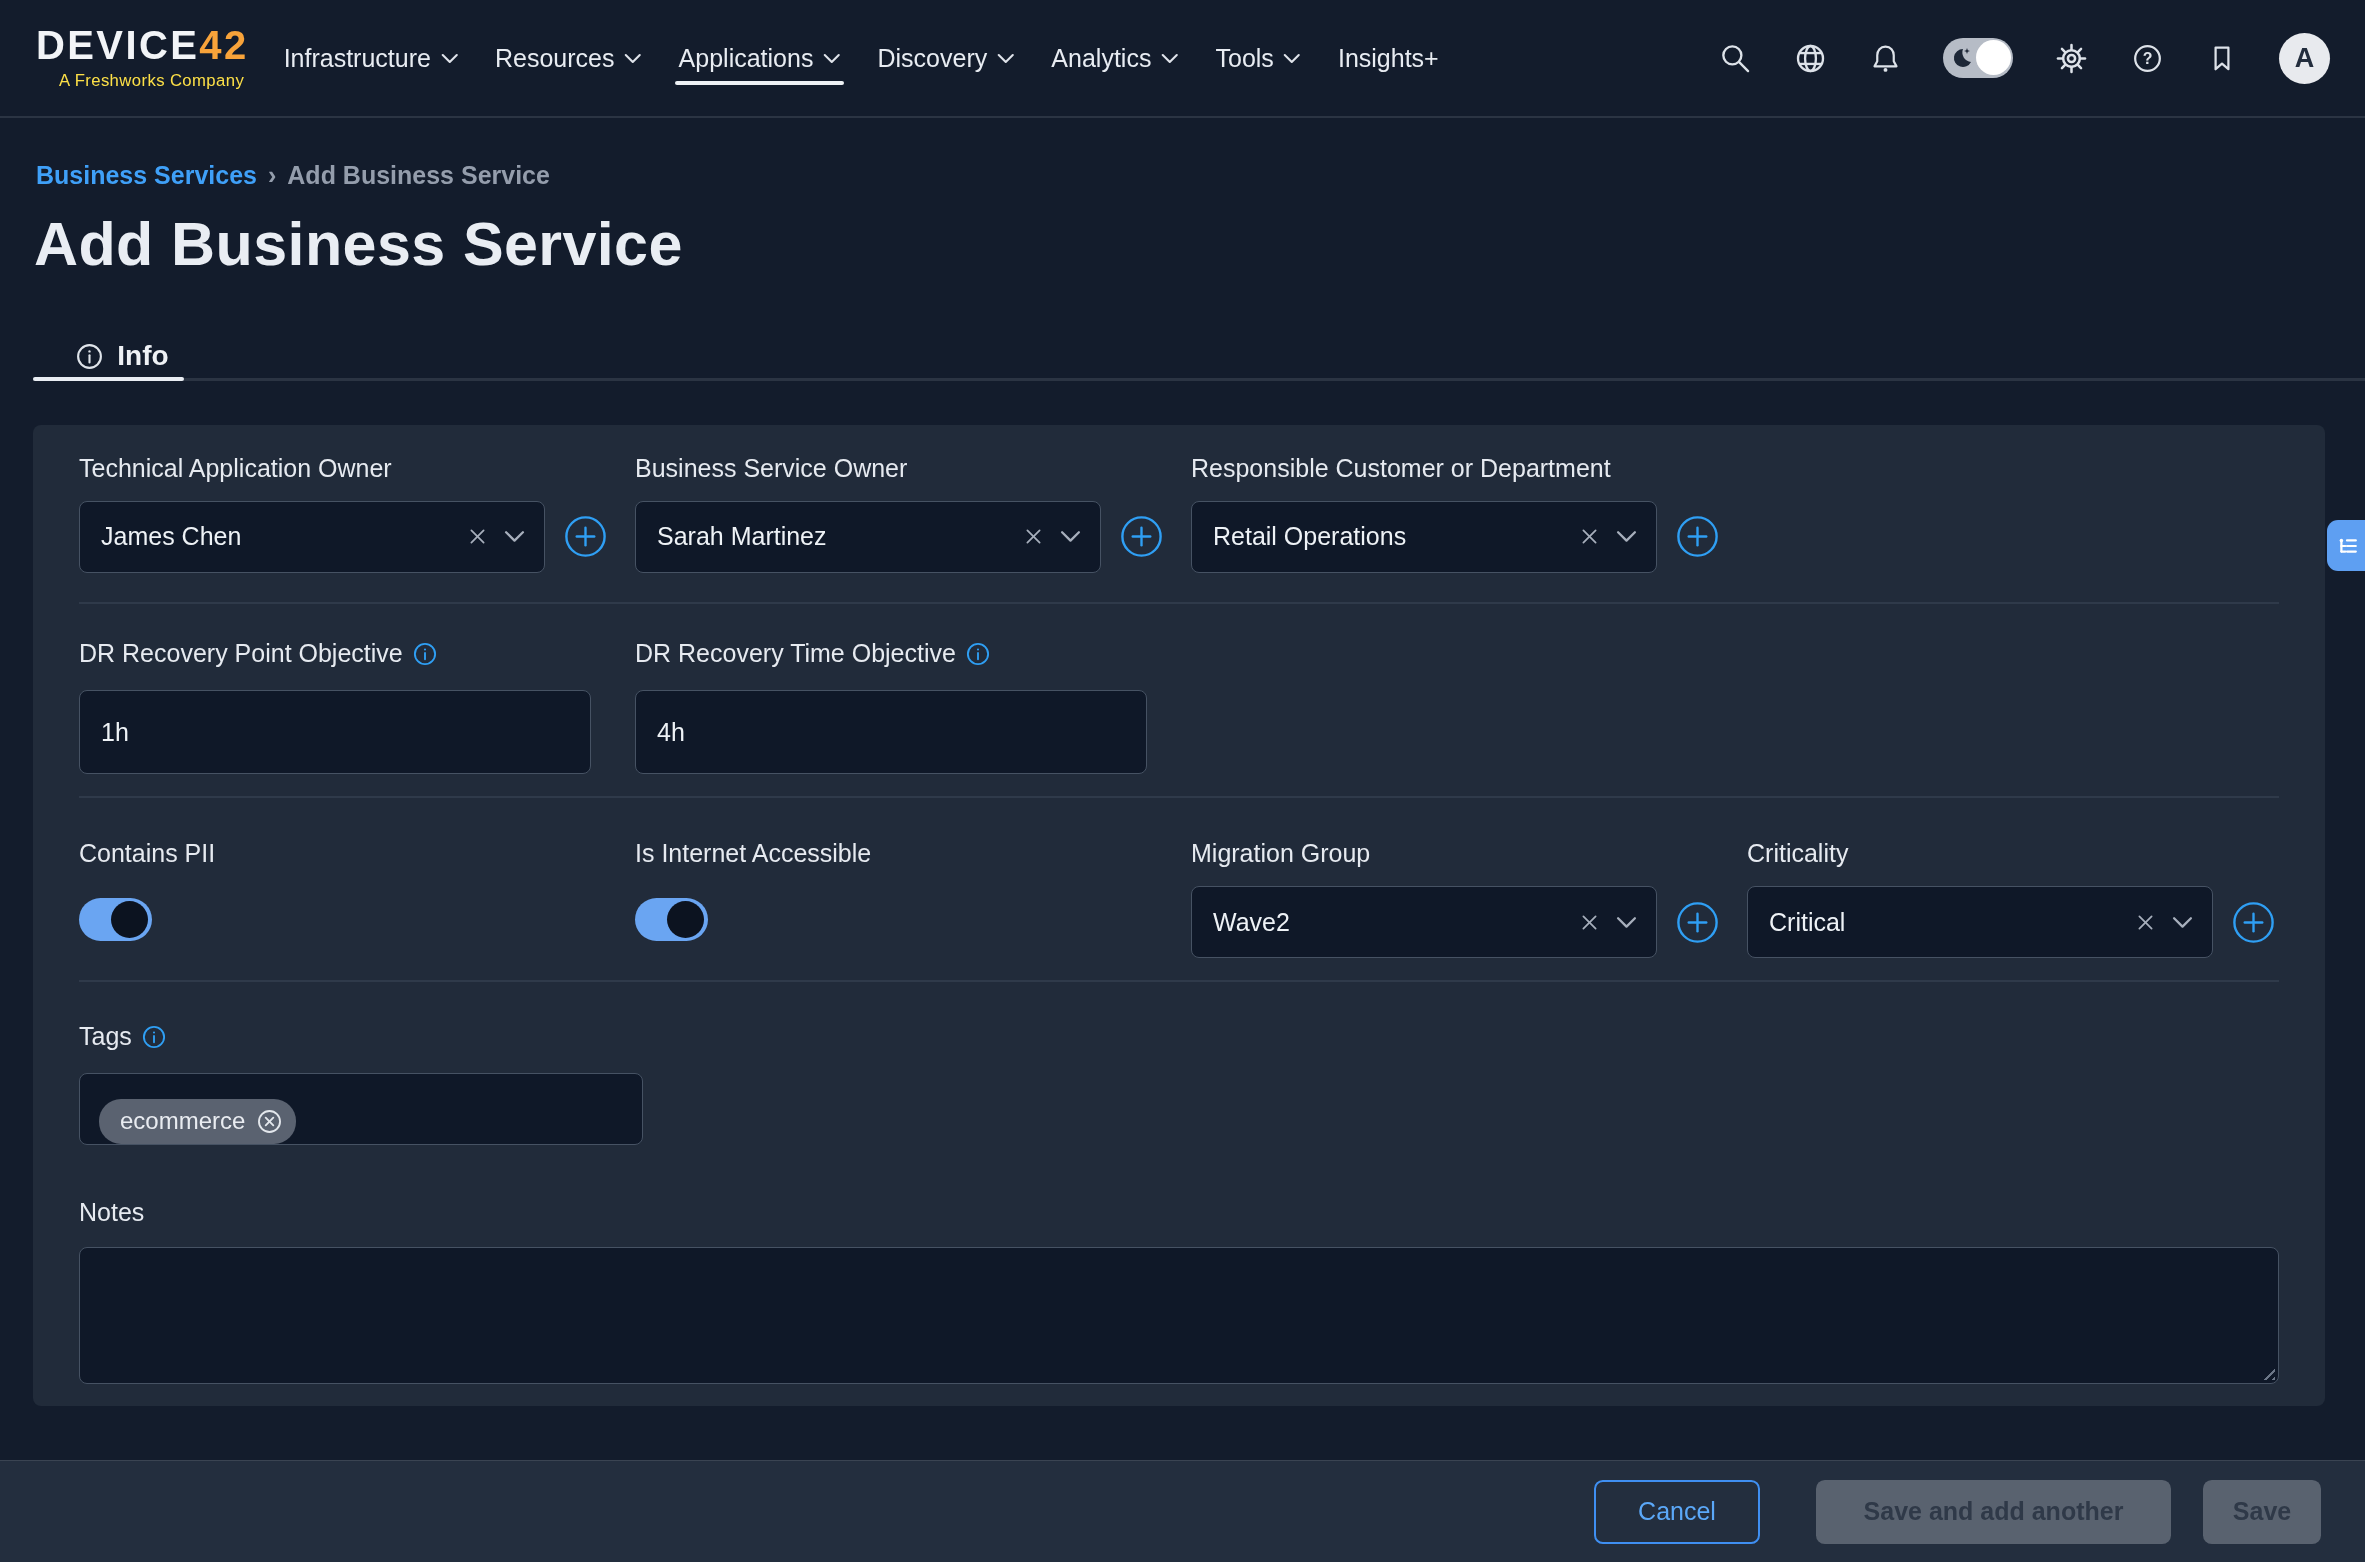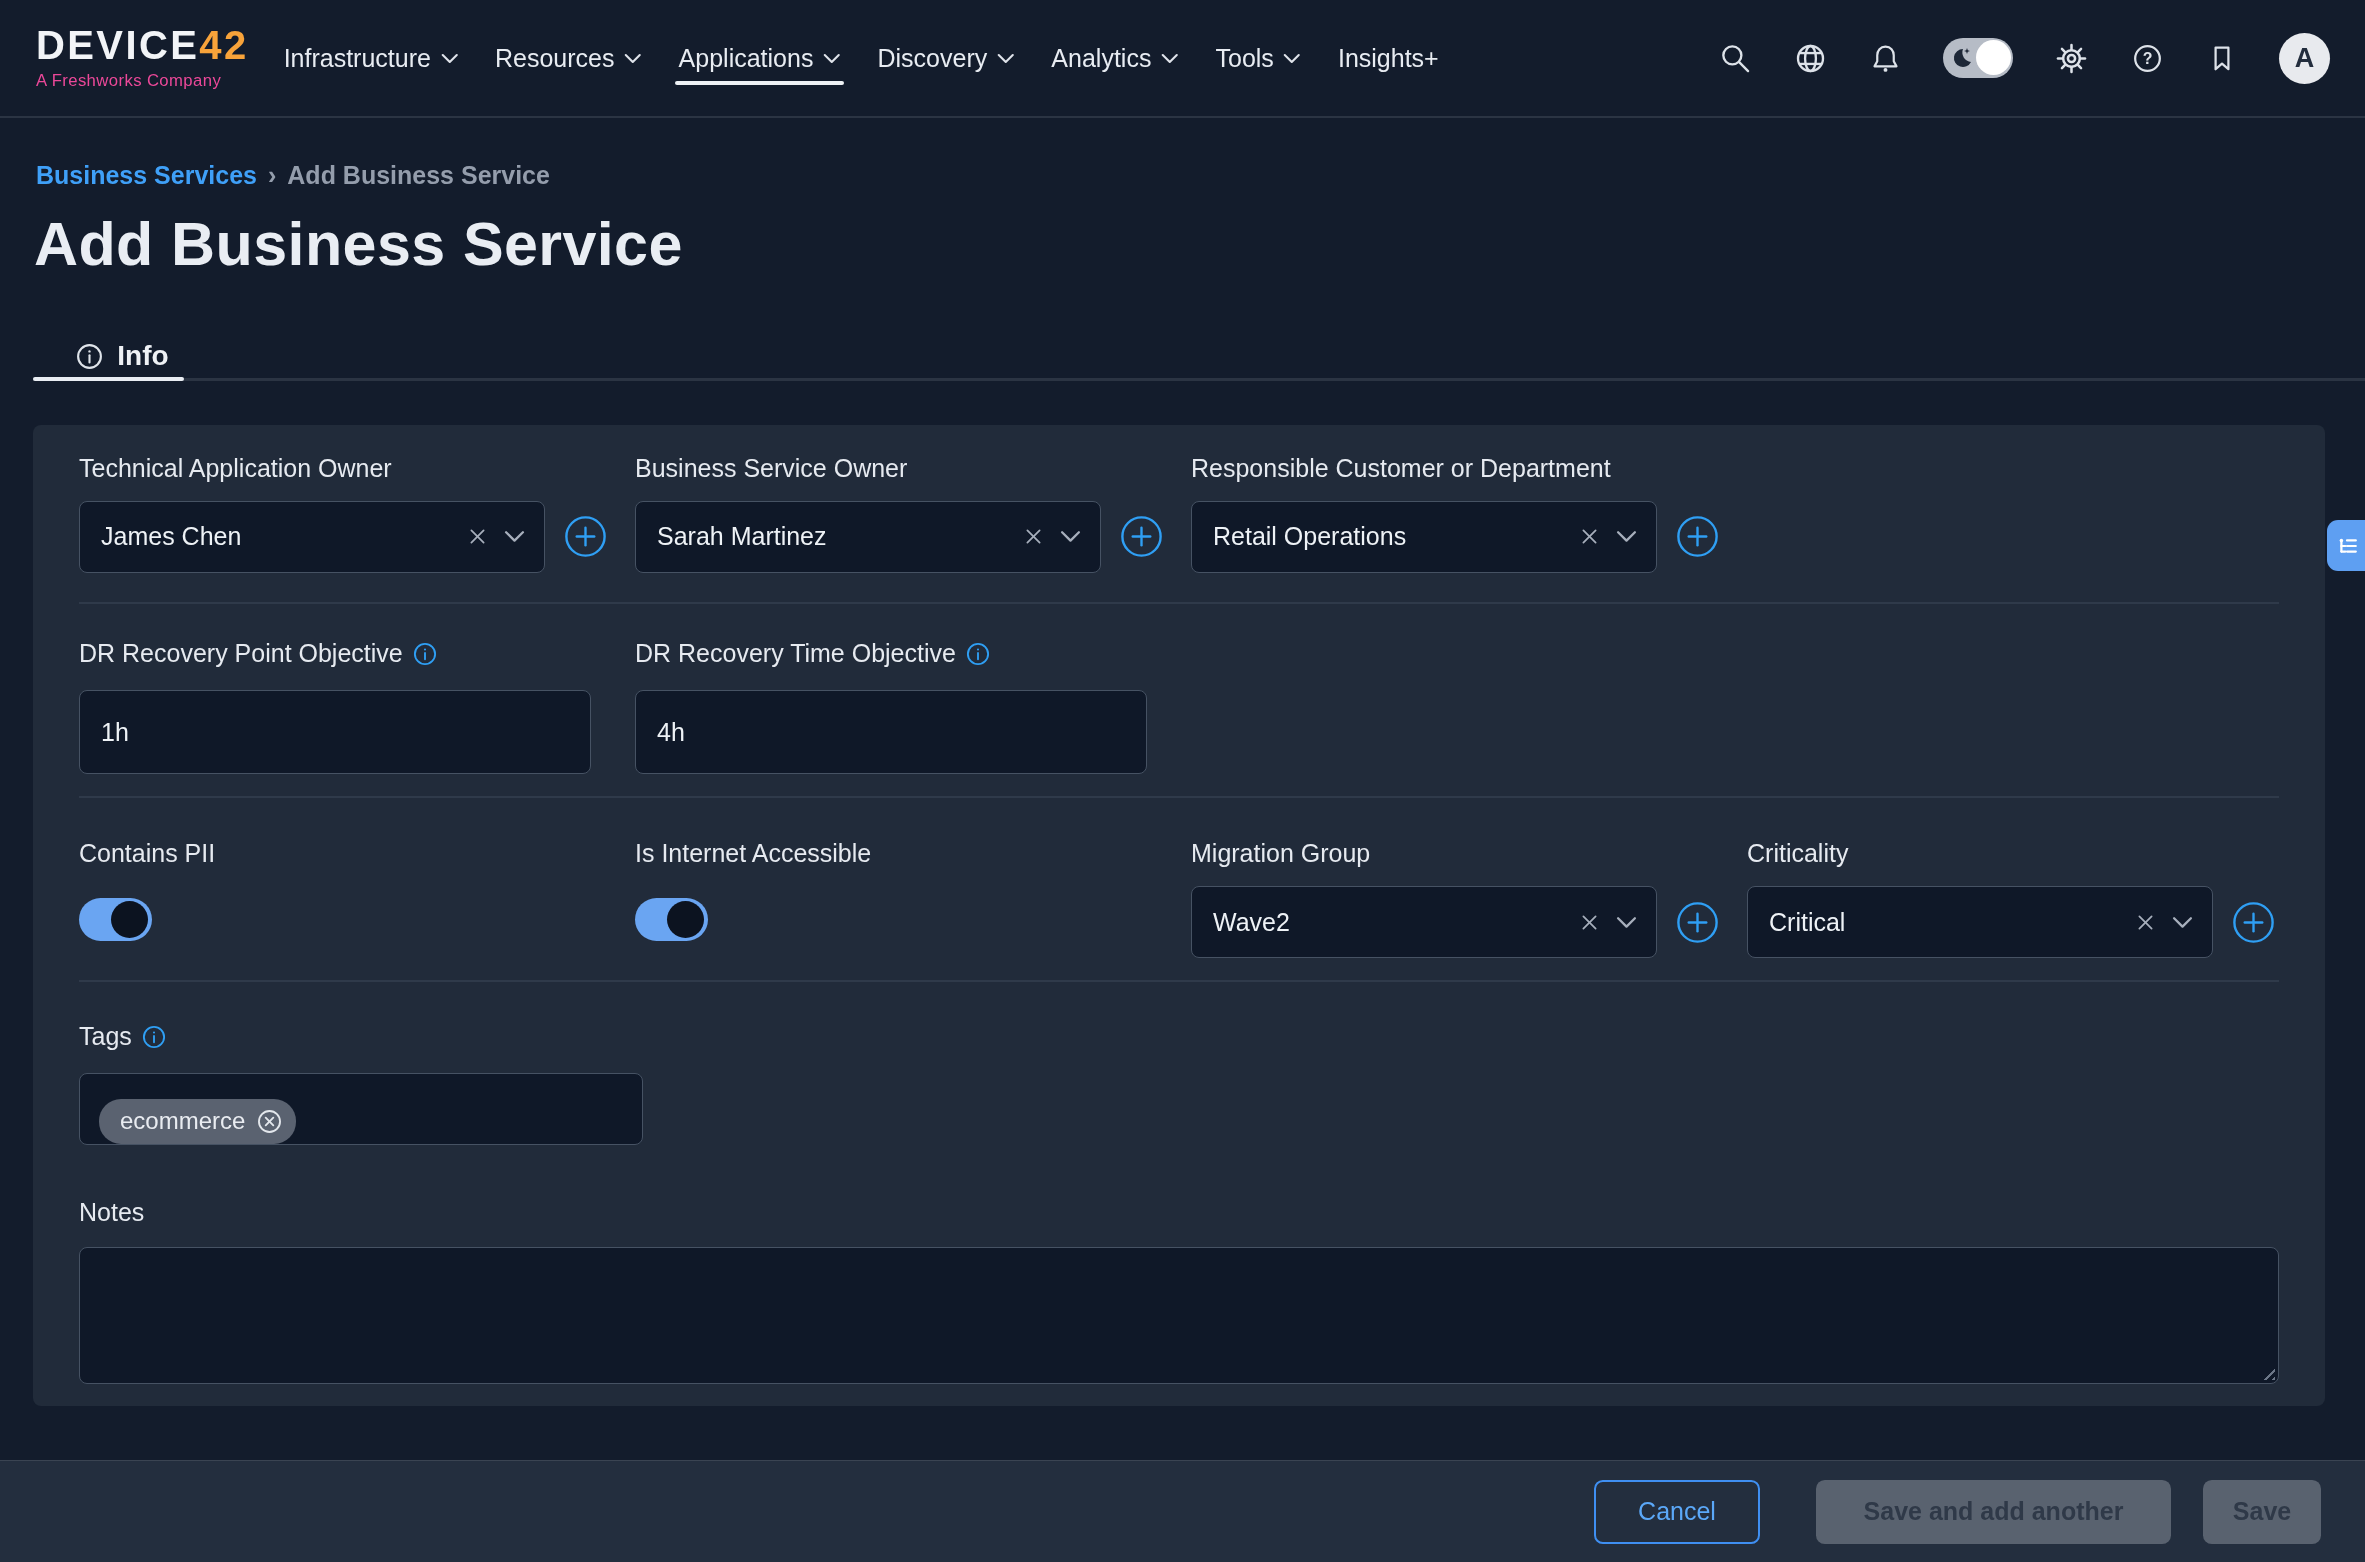--- a/index.html
+++ b/index.html
@@ -17,21 +17,21 @@
   .topbar {
     height: 118px;
     display: flex;
     align-items: center;
     padding: 12px 36px;
     border-bottom: 2.4px solid #2b3443;
   }
   .logo { display: flex; flex-direction: column; cursor: pointer; }
   .logo-main { font-size: 40px; font-weight: 700; letter-spacing: 2.4px; color: #f2f4f7; line-height: 1; }
   .logo-num { color: #f8a33a; }
-  .logo-sub { font-size: 16.7px; color: #ec4899; margin-top: 6.4px; letter-spacing: 0.4px; }
+  .logo-sub { font-size: 16.7px; color: #fde047; margin-top: 6.4px; letter-spacing: 0.4px; margin-left: 23px; }
   .main-nav { display: flex; align-items: flex-start; gap: 37px; margin-left: 35px; height: 100%; }
   .nav-item {
     display: flex; align-items: center; gap: 9.6px;
     font-size: 25px; font-weight: 500; color: #e8ecf2;
     height: 100%; position: relative; cursor: pointer; white-space: nowrap;
   }
   .nav-item .chev { color: #dfe3ea; }
   .nav-item.active::after {
     content: ""; position: absolute; left: -3.2px; right: -3.2px; bottom: 19px;
     height: 4px; background: #eef1f5; border-radius: 2.4px;

